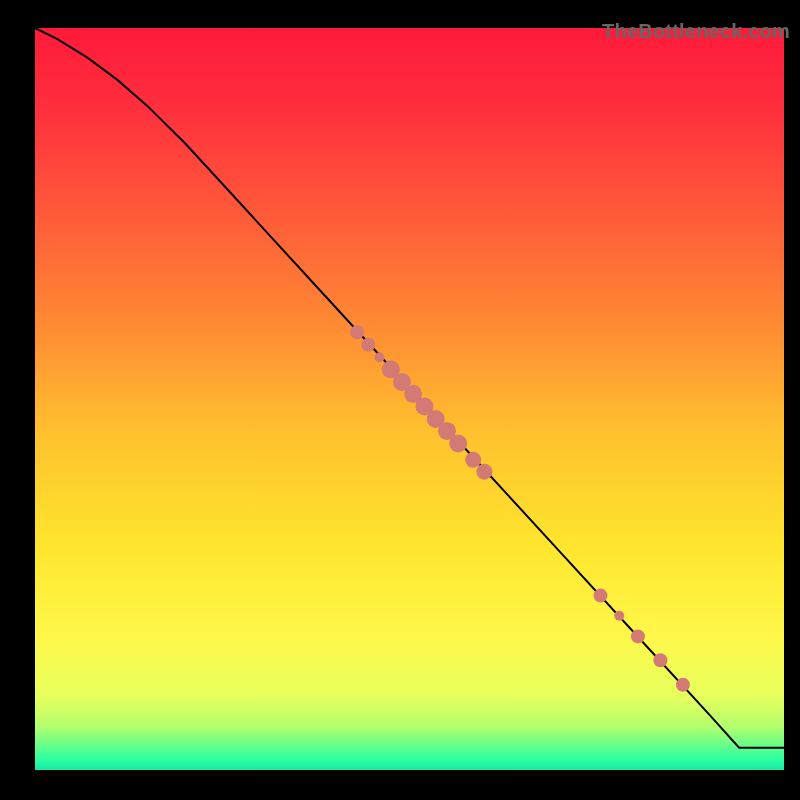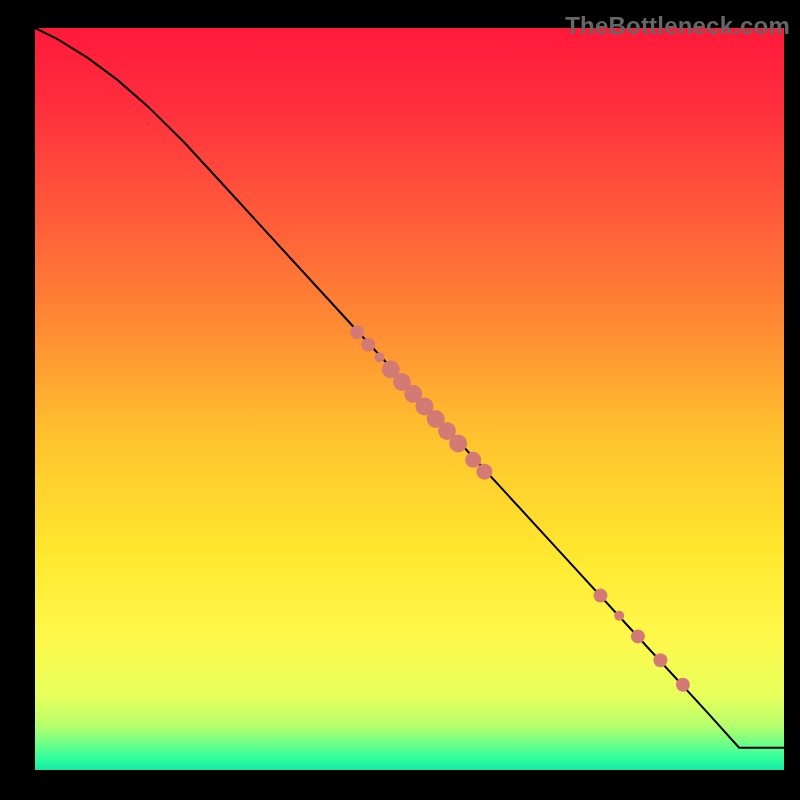--- a/index.html
+++ b/index.html
@@ -13,24 +13,24 @@
   .chart-wrap {
     position: relative;
     width: 800px;
     height: 800px;
   }
   svg {
     display: block;
   }
   .watermark {
     position: absolute;
-    top: 12px;
+    top: 20px;
     right: 10px;
     font-family: Arial, Helvetica, sans-serif;
-    font-size: 24px;
+    font-size: 20px;
     font-weight: bold;
     color: #666;
     letter-spacing: 0.2px;
     user-select: none;
   }
 </style>
 </head>
 <body>
 
 <div class="chart-wrap">

